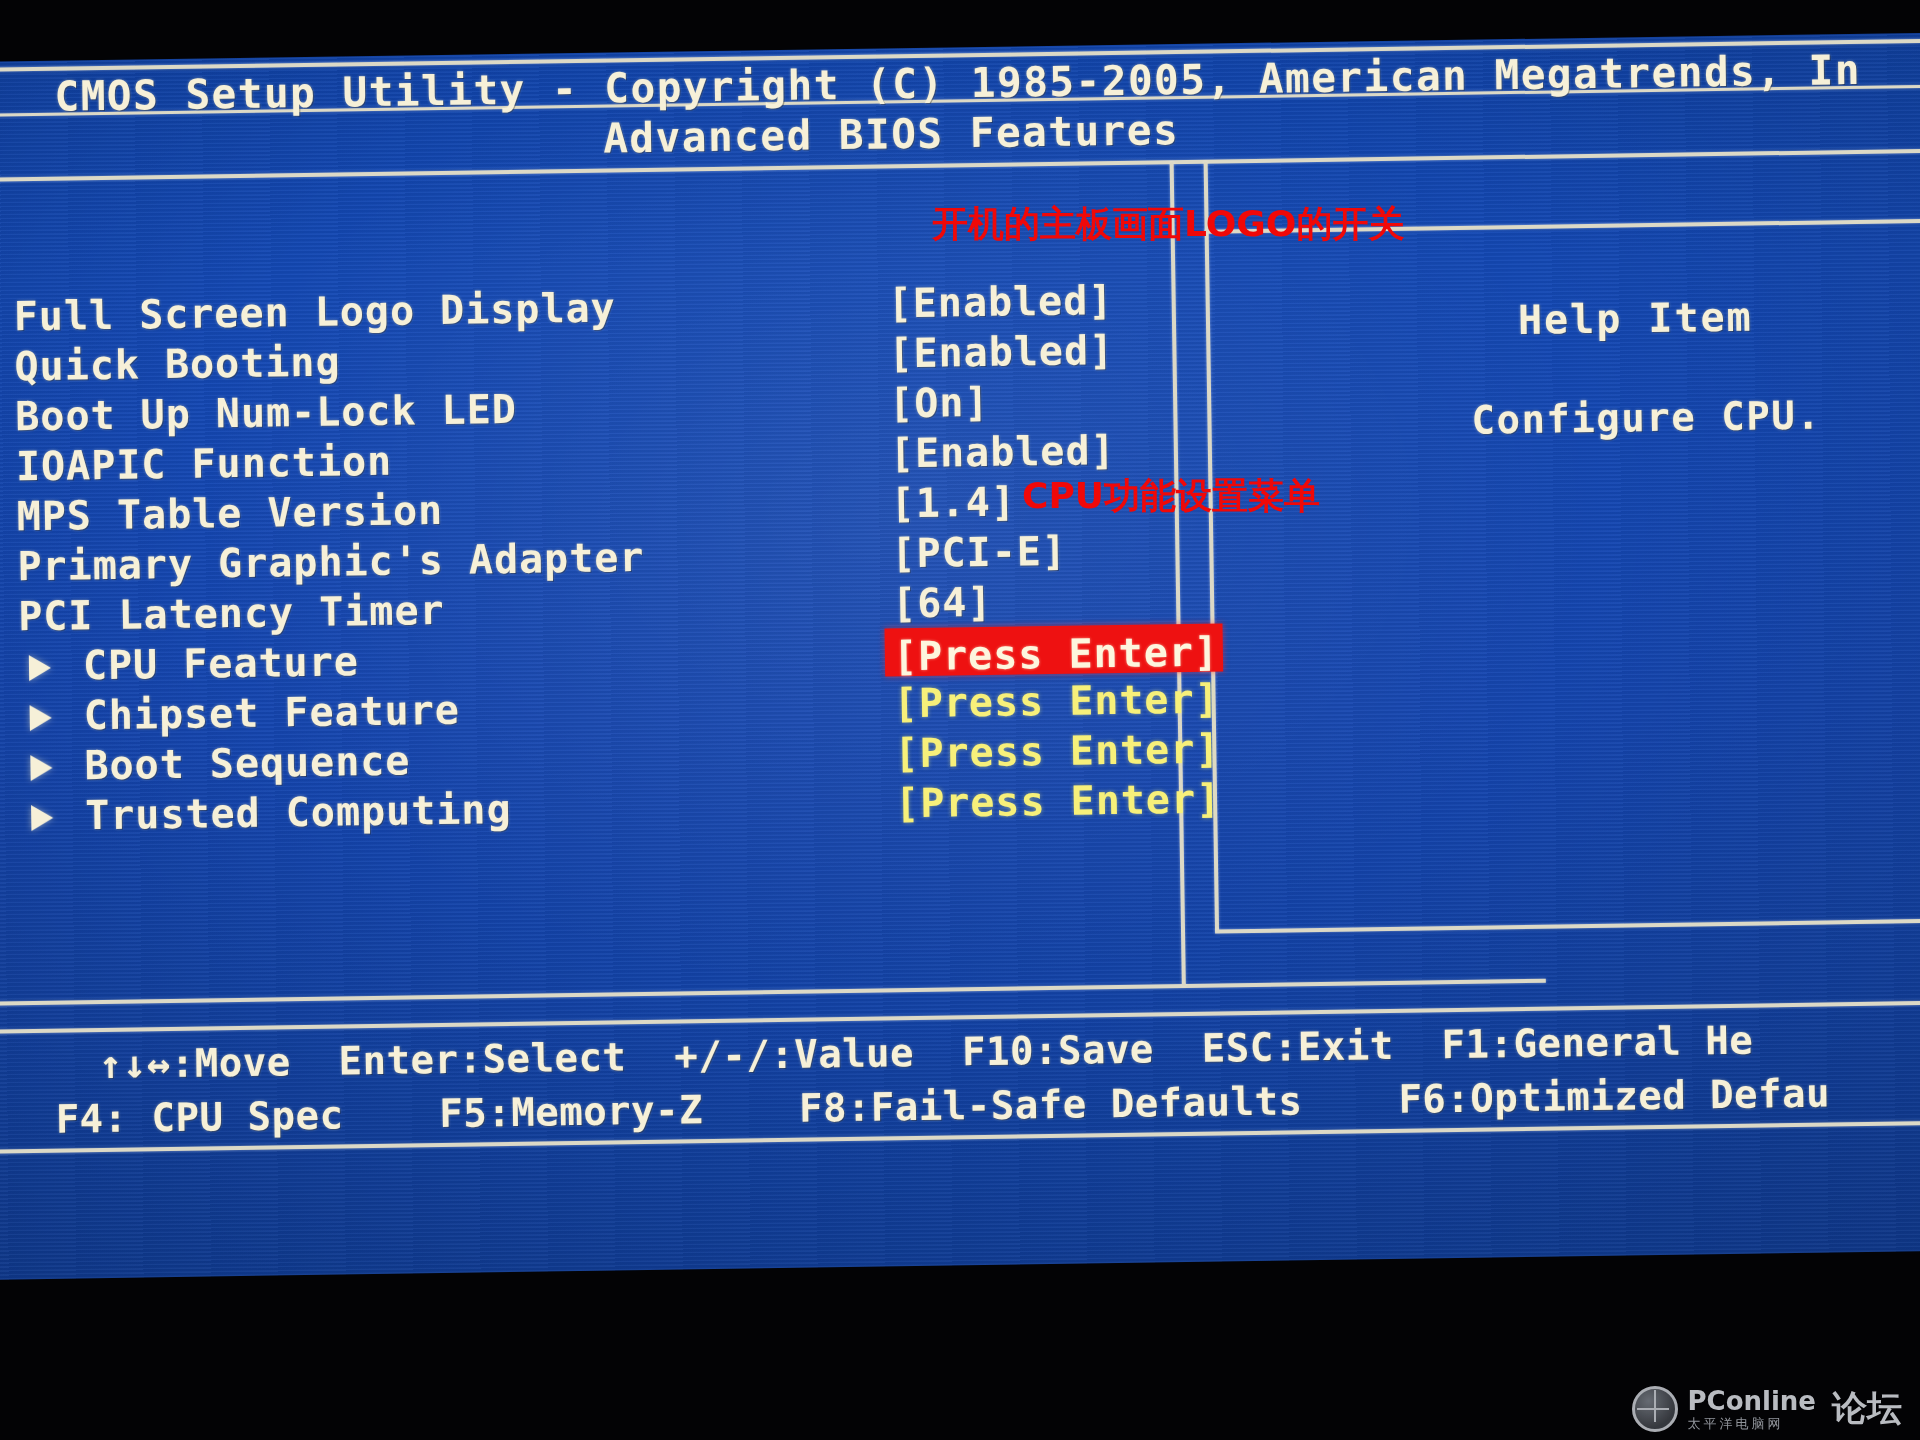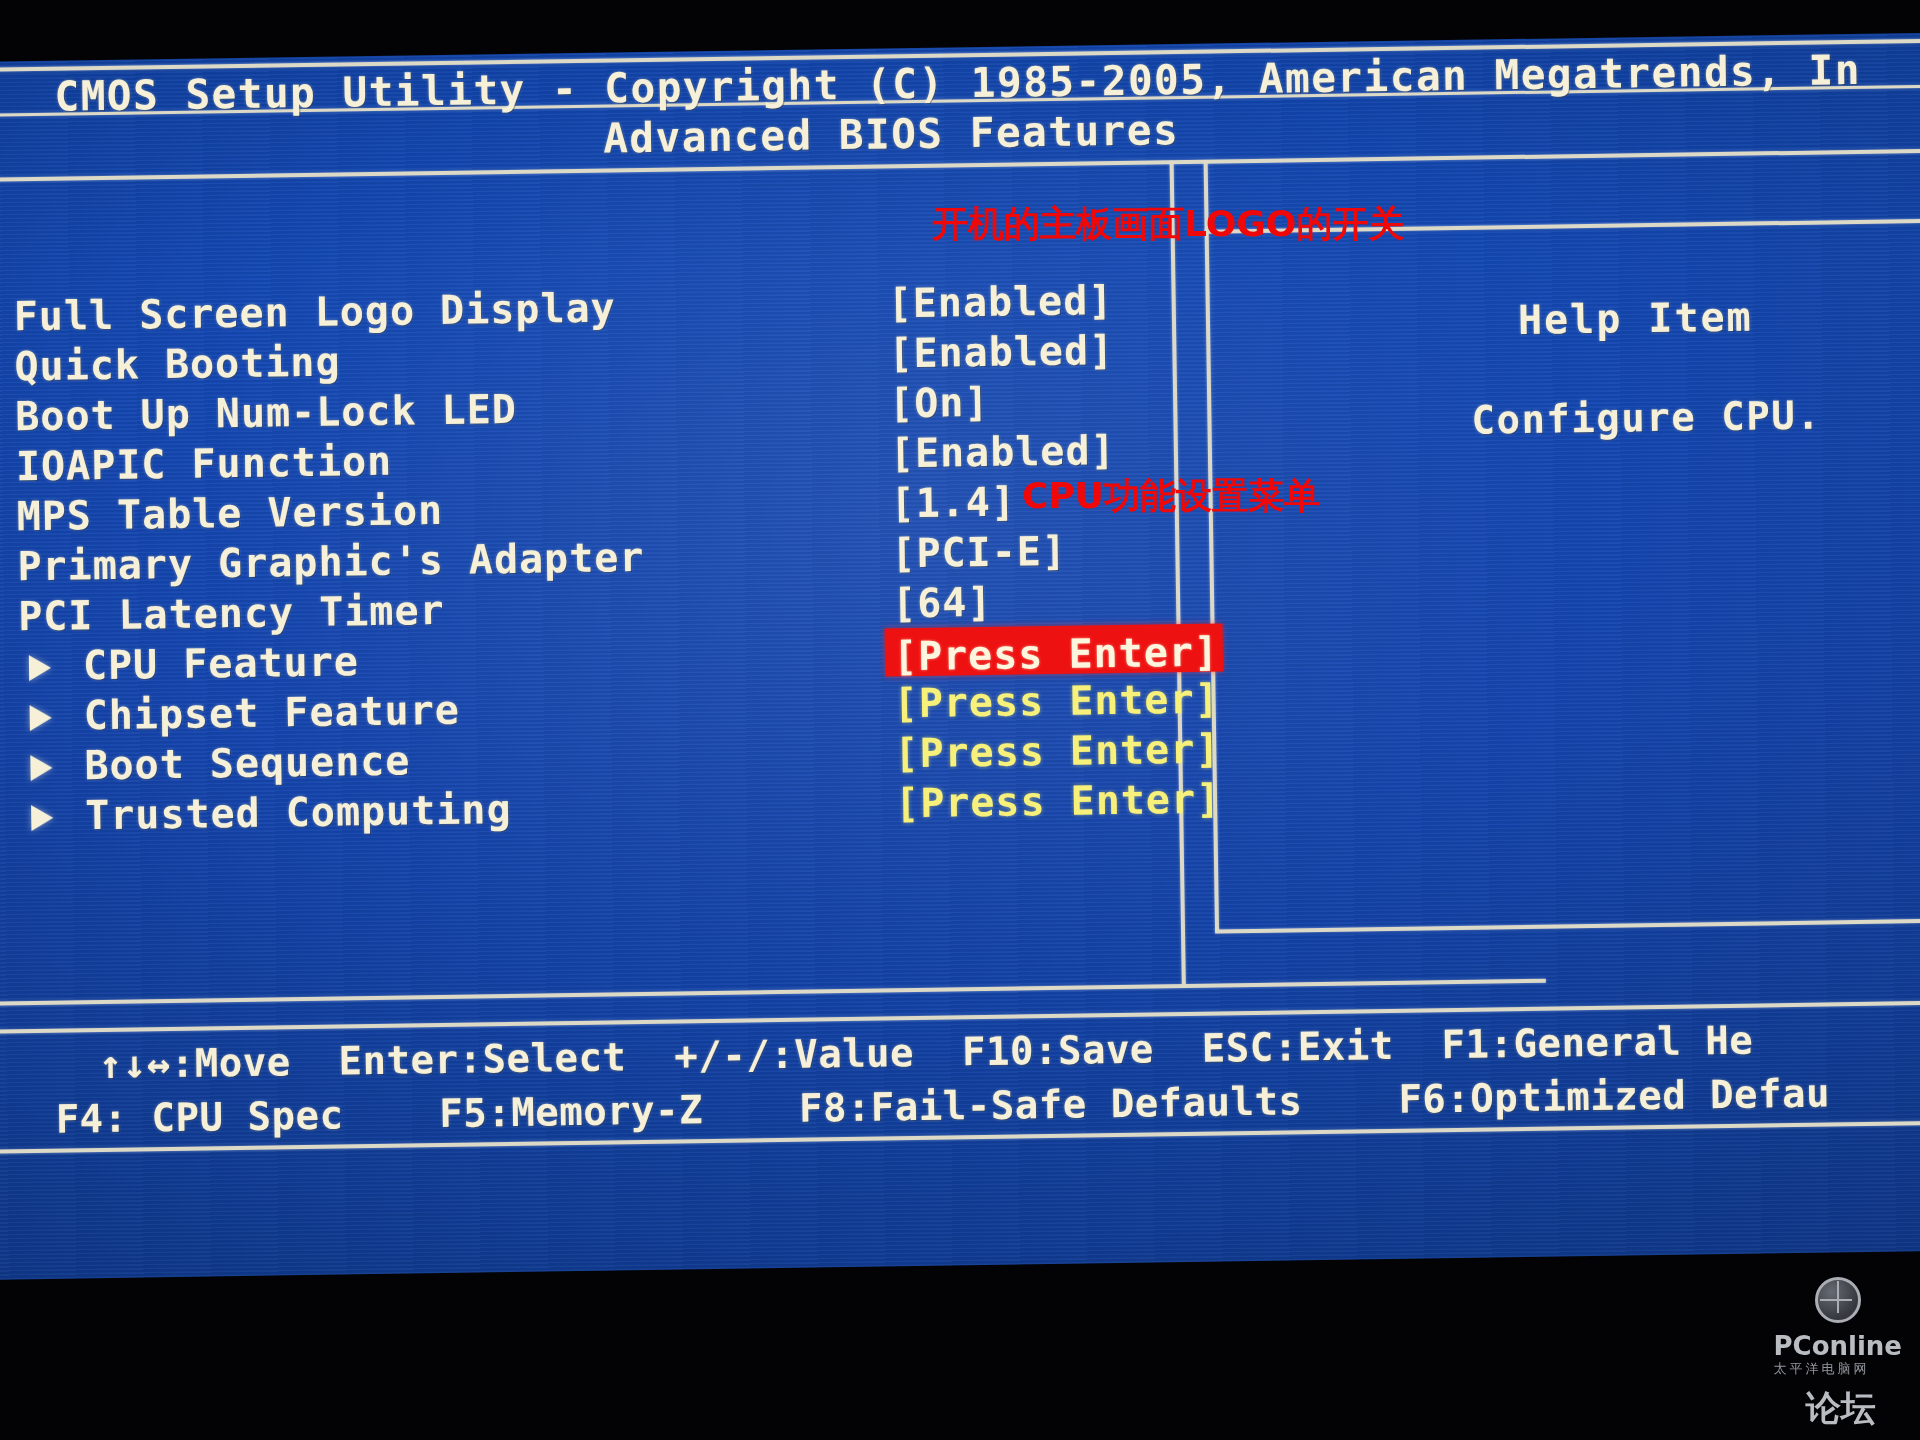--- a/index.html
+++ b/index.html
@@ -206,21 +206,20 @@
 
   
   #watermark {
     position: absolute;
     right: 18px;
     bottom: 8px;
     display: flex;
     align-items: center;
     gap: 10px;
     opacity: 0.92;
-    flex-direction: column;
   }
   #wm-globe {
     width: 40px;
     height: 40px;
     border-radius: 50%;
     border: 3px solid #b9bcc2;
     position: relative;
     background: radial-gradient(circle at 34% 30%, #6f747c 0%, #3a3d43 70%);
   }
   #wm-globe::before {

